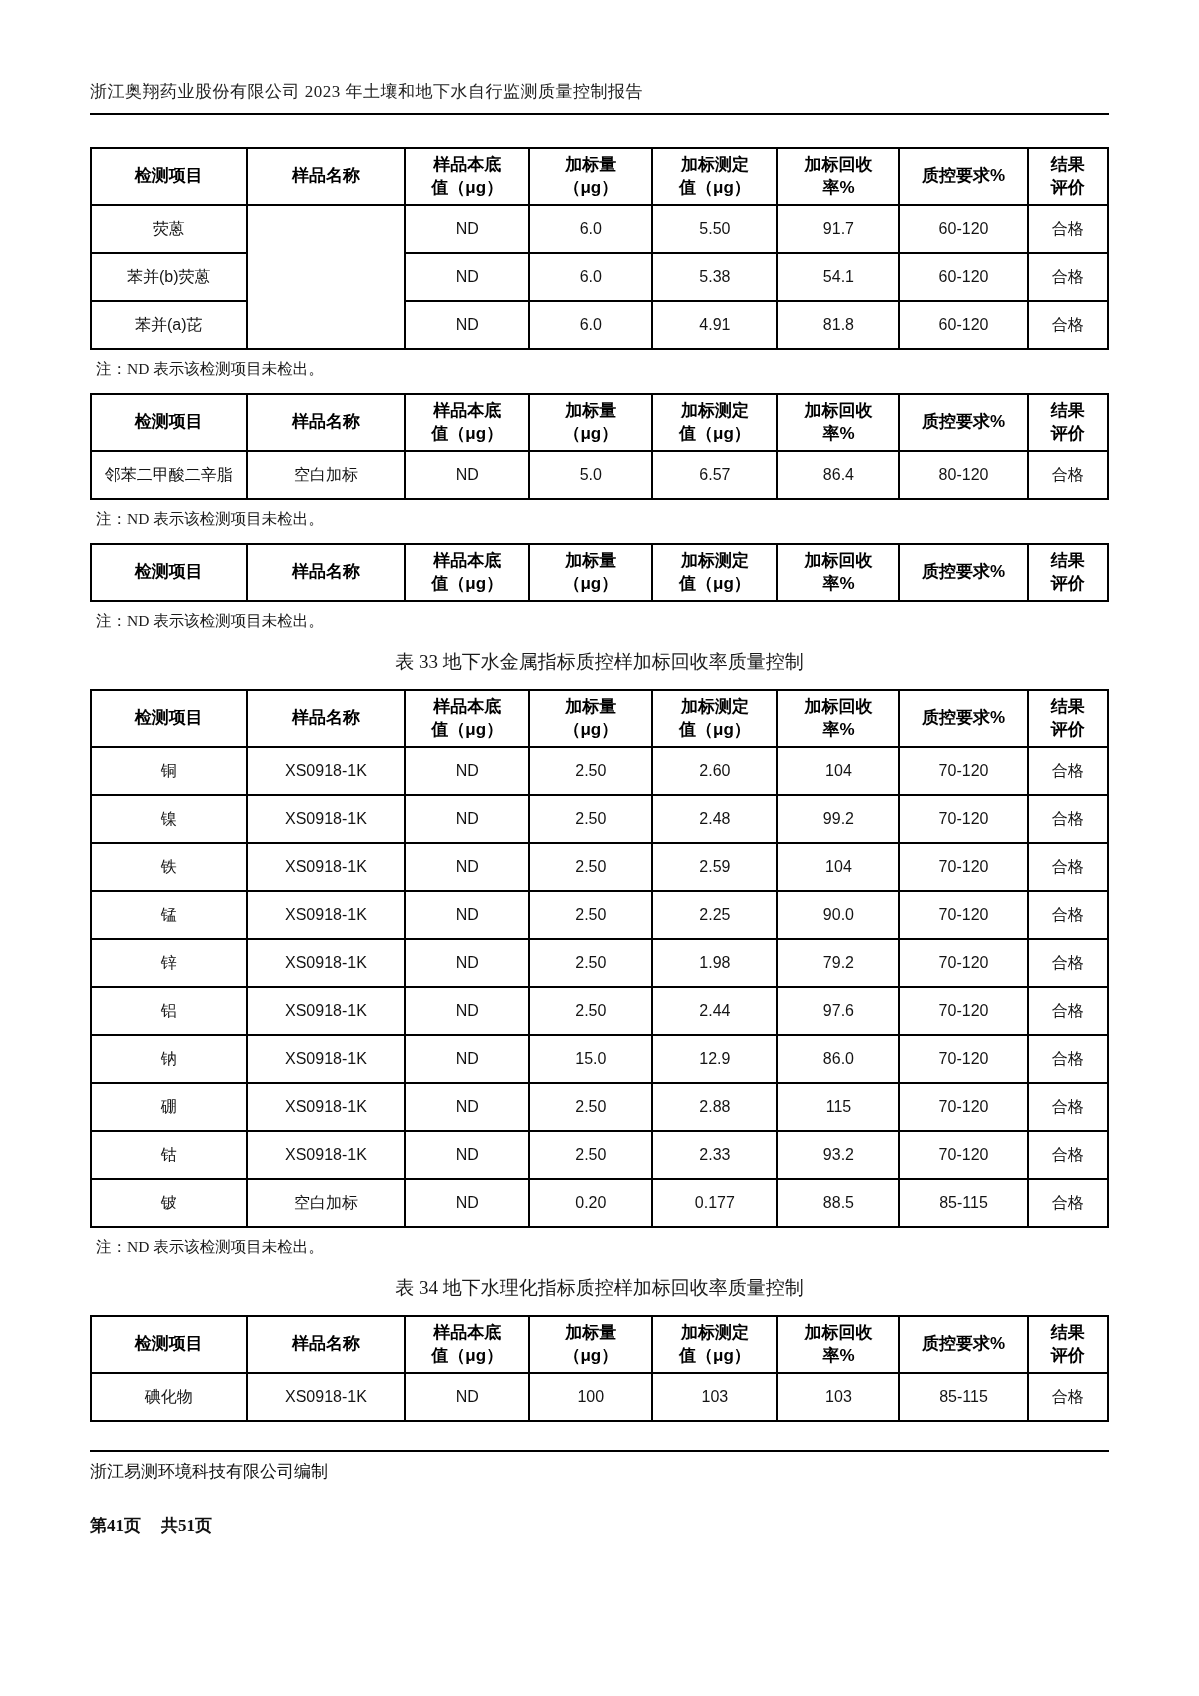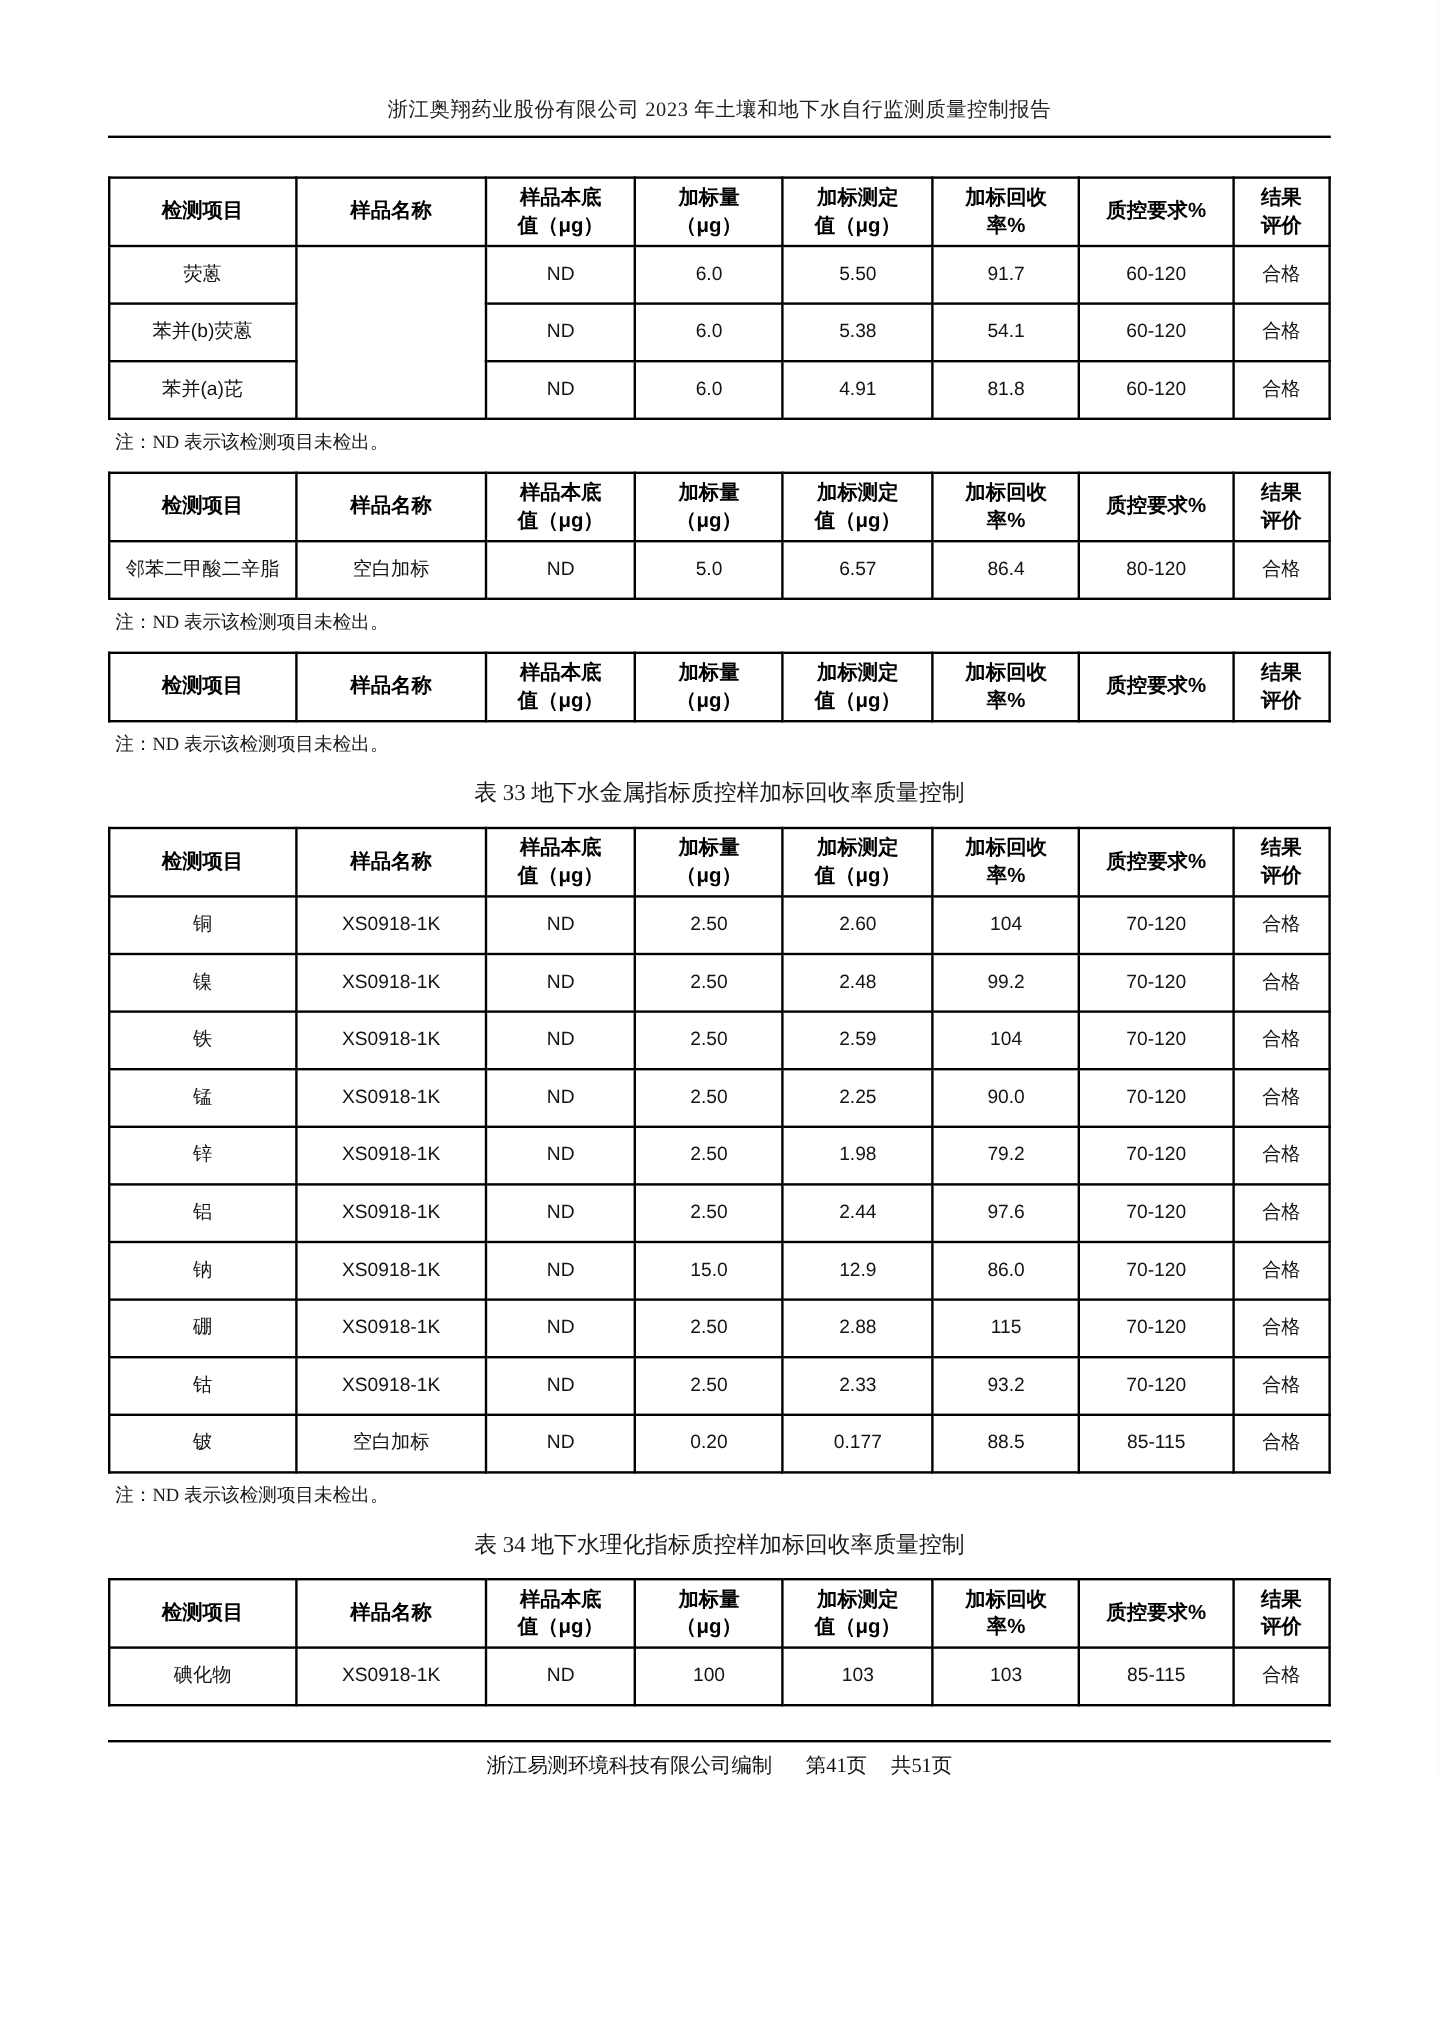--- a/index.html
+++ b/index.html
@@ -1,31 +1,31 @@
 <!DOCTYPE html>
 <html lang="zh"><head>
 <meta charset="utf-8">
 <style>
   html,body{margin:0;padding:0;background:#e8e8e8;}
   .page{position:relative;width:1199px;height:1696px;background:#ffffff;margin:0 auto;overflow:hidden;color:#111;}
   .content{margin:0 90px;padding-top:80px;}
-  .doc-title{text-align:center;font:17px/24px "Liberation Serif", serif;color:#222;letter-spacing:.5px;}
+  .doc-title{font:17px/24px "Liberation Serif", serif;color:#222;letter-spacing:.5px;}
   .head-rule{border-top:2px solid #000;margin-top:9px;}
   table.qc{width:100%;border-collapse:collapse;table-layout:fixed;}
   table.qc th,table.qc td{border:2px solid #000;text-align:center;vertical-align:middle;white-space:pre-line;padding:2px 4px;overflow:hidden;}
   table.qc th{font-family:"Liberation Sans", sans-serif;font-weight:700;font-size:17px;line-height:1.35;height:51px;color:#000;}
   table.qc td{font-family:"Liberation Sans", sans-serif;font-size:16px;line-height:1.4;height:42px;color:#141414;}
   .t-first{margin-top:32px;}
   .t-std{margin-top:13px;}
   .note{font:15.5px/22px "Liberation Serif", serif;margin:8px 0 0 6px;color:#1a1a1a;}
   .tbl-title{text-align:center;font:19px/28px "Liberation Serif", serif;margin-top:16px;color:#1a1a1a;}
   .footer{margin-top:28px;}
   .footer-rule{border-top:2px solid #000;}
-  .footer-text{display:flex;justify-content:center;align-items:baseline;gap:28px;font:17px/26px "Liberation Serif", serif;margin-top:7px;color:#111;}
-  .pages{display:flex;gap:20px;}
+  .footer-text{display:flex;justify-content:center;align-items:baseline;gap:28px;font:17px/26px "Liberation Serif", serif;margin-top:7px;color:#111;flex-direction:column;}
+  .pages{display:flex;gap:20px;font-weight:bold;}
 </style>
 </head>
 <body>
 
 <div class="page">
   <div class="content">
 
     <div class="doc-title">浙江奥翔药业股份有限公司 2023 年土壤和地下水自行监测质量控制报告</div>
     <div class="head-rule"></div>
 

